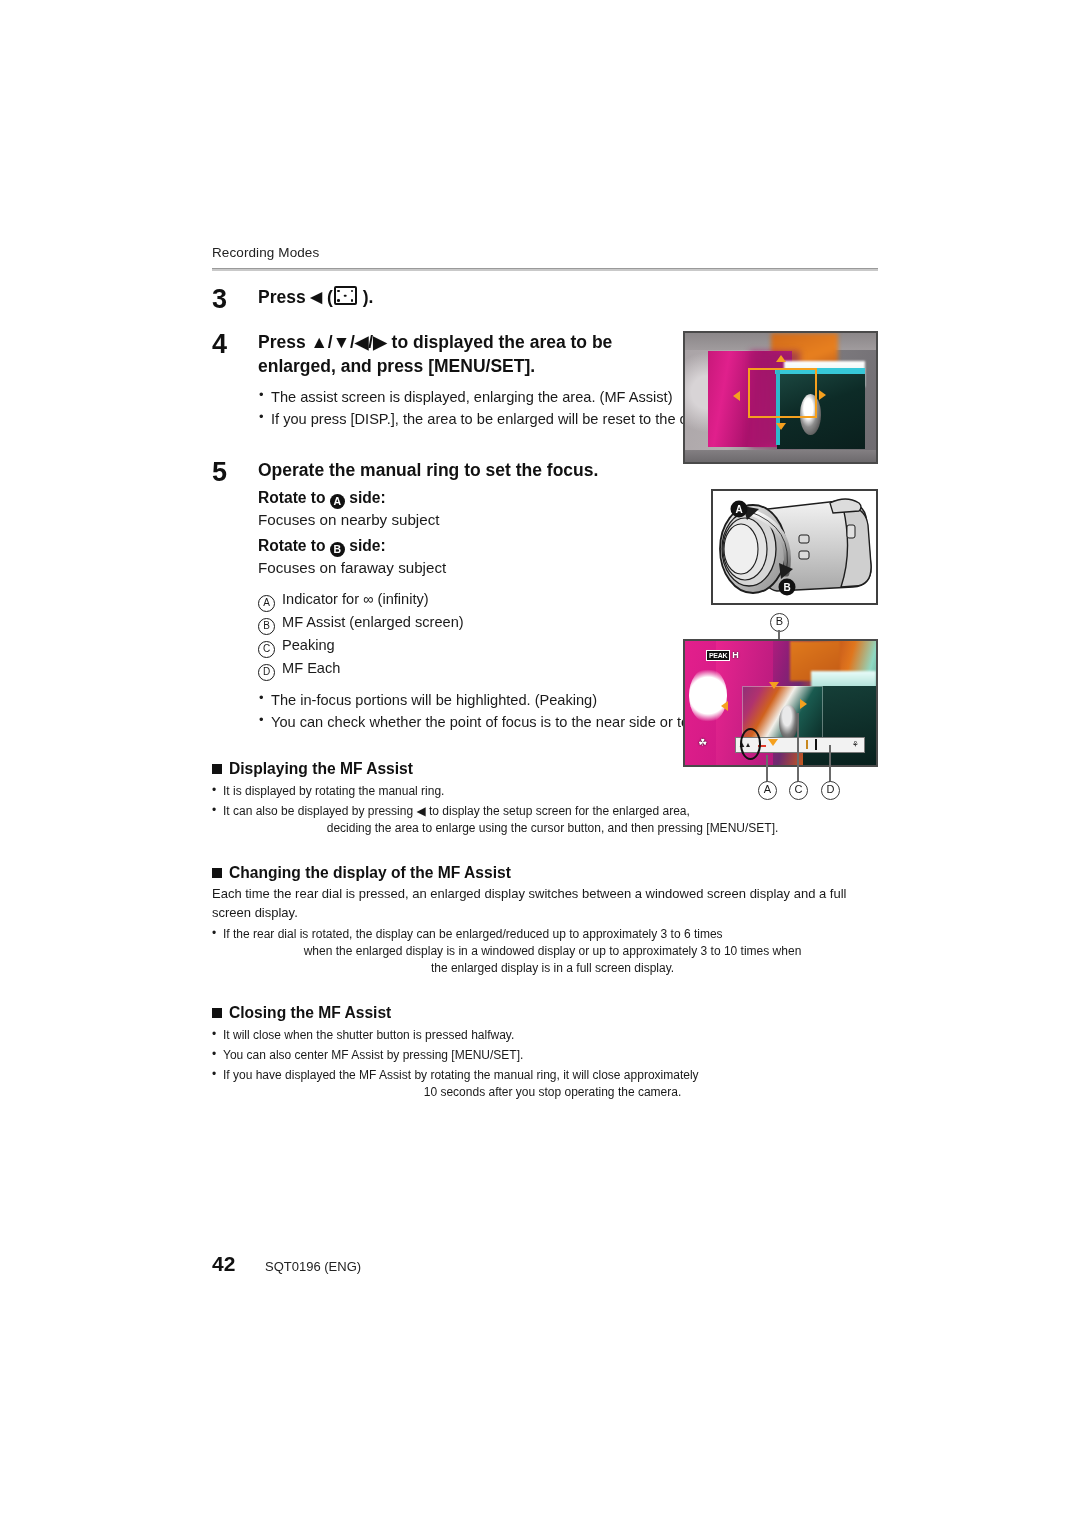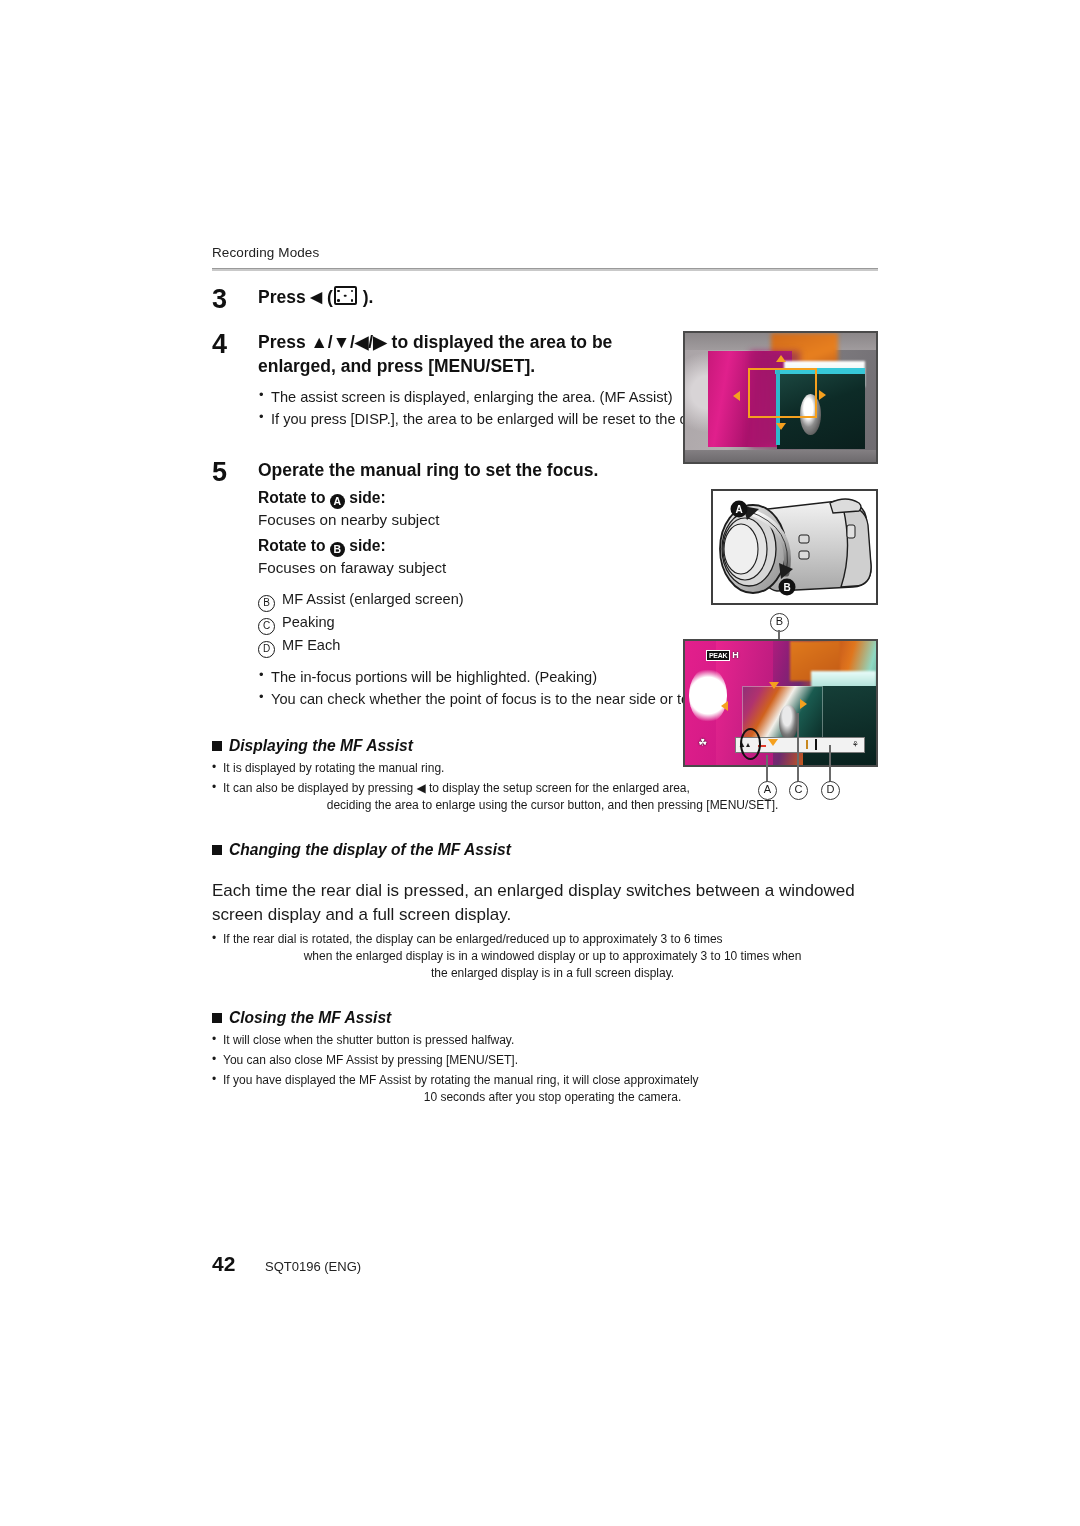--- a/index.html
+++ b/index.html
@@ -82,23 +82,23 @@
     text-align:center;line-height:13px;vertical-align:-2px;
   }
 
   
   .keylist{margin-top:10px;}
   .keylist div{font-size:14.6px;line-height:1.45;color:#1a1a1a;}
   .keylist .co{margin-right:7px;}
 
   
   .sect{margin-top:26px;}
-  .sect-h{font-size:15.6px;font-weight:bold;color:#111;line-height:1.3;font-style:italic;}
+  .sect-h{font-size:15.6px;font-weight:bold;color:#111;line-height:1.3;}
   .sq{display:inline-block;width:10px;height:10px;background:#111;margin-right:7px;vertical-align:0px;}
-  .para{font-size:17px;line-height:1.4;color:#1a1a1a;margin-top:19px;}
+  .para{font-size:13px;line-height:1.4;color:#1a1a1a;margin-top:2px;}
 
   ul.bl2{list-style:none;margin:4px 0 0 0;padding:0;}
   ul.bl2 li{
     position:relative;padding-left:11px;font-size:12px;line-height:1.42;
     margin-bottom:3px;color:#1a1a1a;
   }
   ul.bl2 li:before{content:"\2022";position:absolute;left:0;top:-1px;font-size:12px;}
   ul.bl2 li .ind{display:block;padding-left:4px;text-align:center;}
 
   
@@ -226,20 +226,21 @@
       <div class="step-body">
         <div class="step-title">Operate the manual ring to set the focus.</div>
 
         <div class="rot"><span>Rotate to </span><span class="cf">A</span><span> side:</span></div>
         <div class="rot-sub">Focuses on nearby subject</div>
 
         <div class="rot"><span>Rotate to </span><span class="cf">B</span><span> side:</span></div>
         <div class="rot-sub">Focuses on faraway subject</div>
 
         <div class="keylist">
+          <div><span class="co">A</span><span>Indicator for ∞ (infinity)</span></div>
           <div><span class="co">B</span><span>MF Assist (enlarged screen)</span></div>
           <div><span class="co">C</span><span>Peaking</span></div>
           <div><span class="co">D</span><span>MF Each</span></div>
         </div>
 
         <ul class="bl sub-list">
           <li>The in-focus portions will be highlighted. (Peaking)</li>
           <li>You can check whether the point of focus is to the near side or to the far side. (MF Guide)</li>
         </ul>
       </div>
@@ -258,21 +259,21 @@
       <div class="para">Each time the rear dial is pressed, an enlarged display switches between a windowed screen display and a full screen display.</div>
       <ul class="bl2">
         <li><span>If the rear dial is rotated, the display can be enlarged/reduced up to approximately 3 to 6 times</span><span class="ind">when the enlarged display is in a windowed display or up to approximately 3 to 10 times when</span><span class="ind">the enlarged display is in a full screen display.</span></li>
       </ul>
     </div>
 
     <div class="sect">
       <div class="sect-h"><span class="sq"></span><span>Closing the MF Assist</span></div>
       <ul class="bl2">
         <li><span>It will close when the shutter button is pressed halfway.</span></li>
-        <li><span>You can also close MF Assist by pressing [MENU/SET].</span></li>
+        <li><span>You can also center MF Assist by pressing [MENU/SET].</span></li>
         <li><span>If you have displayed the MF Assist by rotating the manual ring, it will close approximately</span><span class="ind">10 seconds after you stop operating the camera.</span></li>
       </ul>
     </div>
 
   </div>
 
   <div class="fig" id="fig1">
     <div class="scene">
       <div class="s-bg"></div>
       <div class="s-darkbar"></div>

